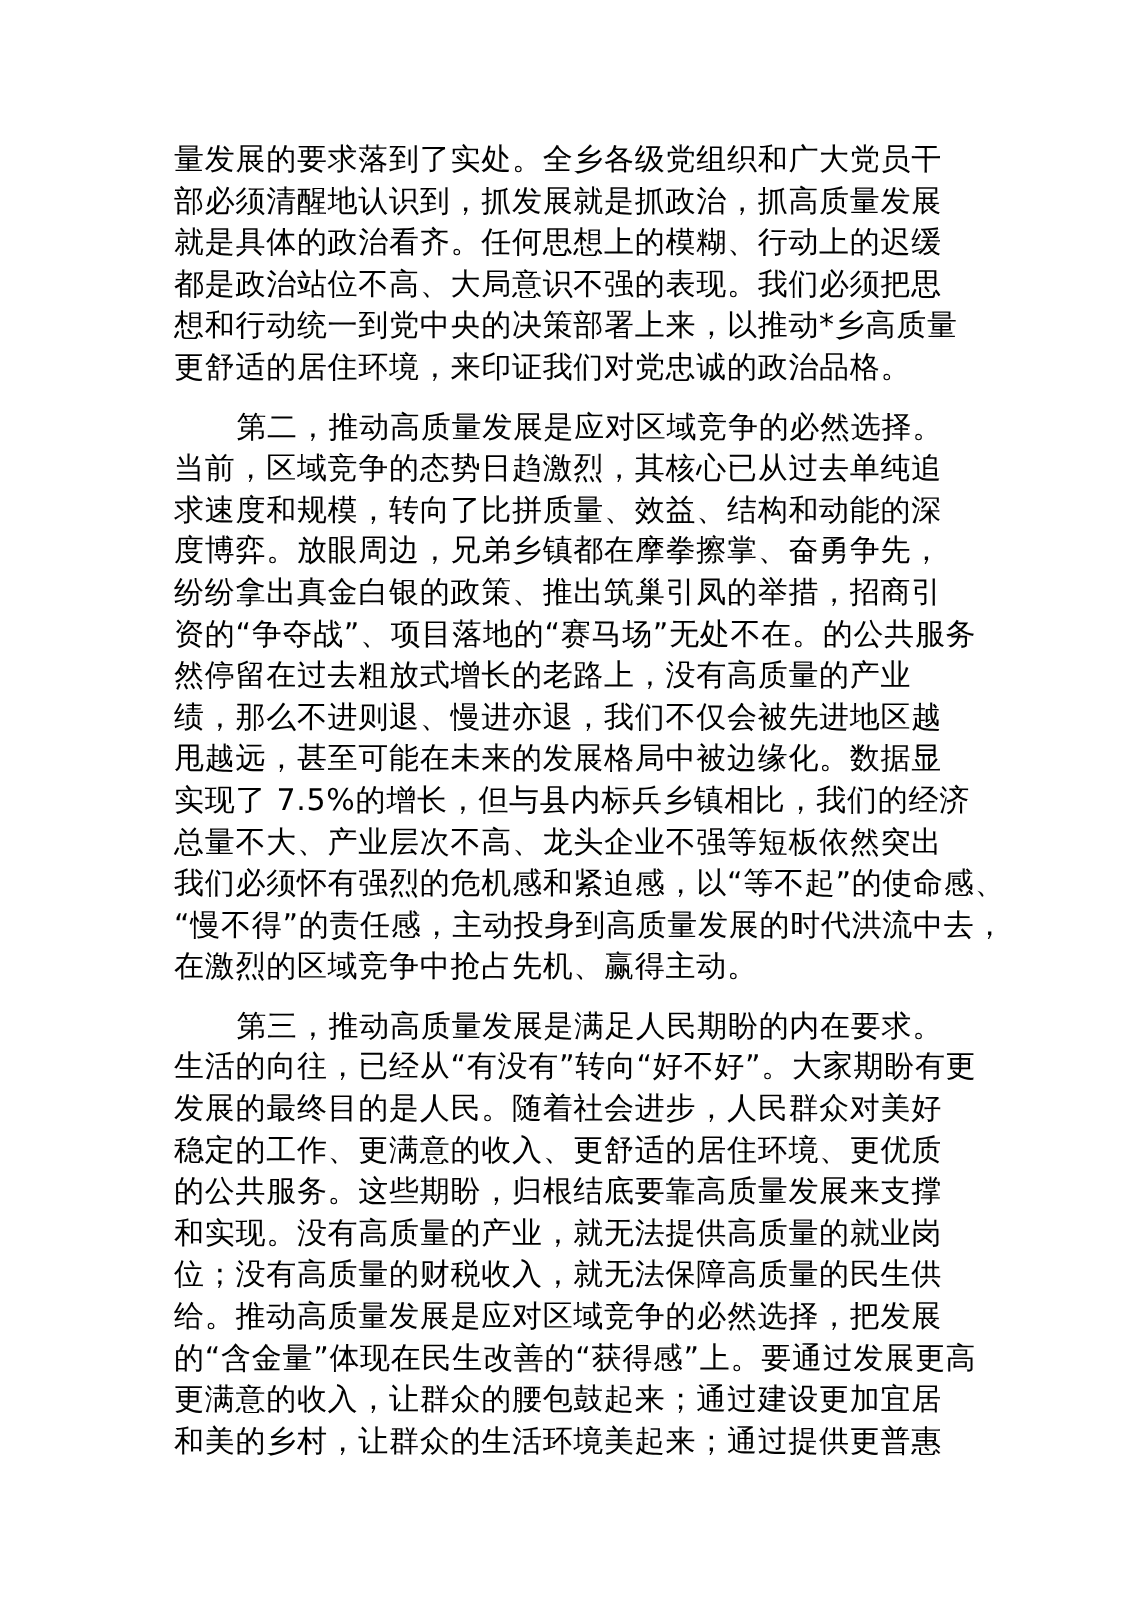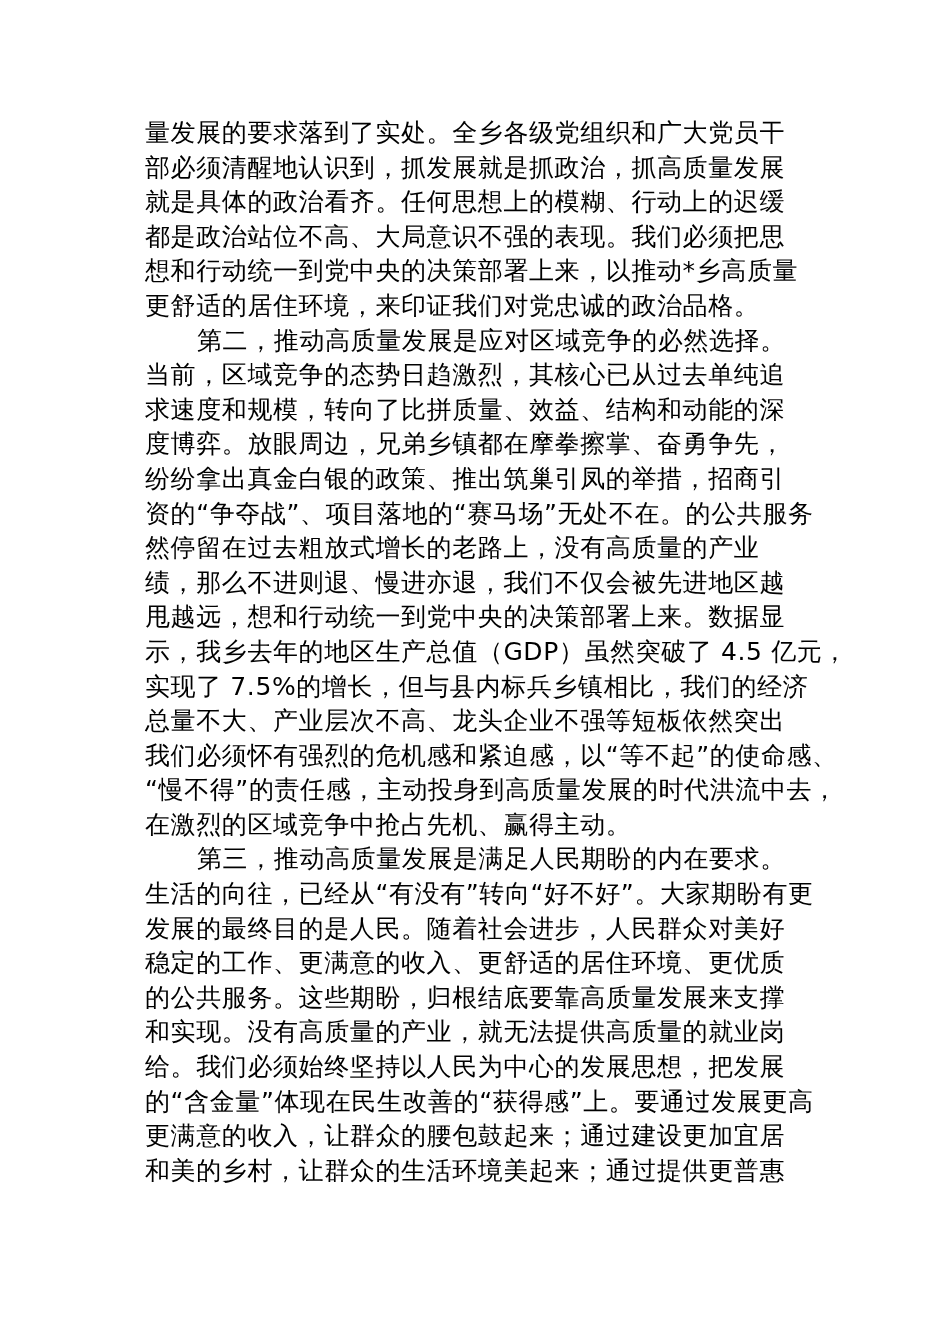--- a/index.html
+++ b/index.html
@@ -32,20 +32,21 @@
   .line {
     display: block;
     height: 34.6px;
     line-height: 34.6px;
     font-size: 25px;
     white-space: nowrap;
     letter-spacing: 0.6px;
   }
   .line.indent {
     padding-left: 52px;
+    margin-top: 15px;
   }
 </style>
 </head>
 <body>
 
 <div class="page">
   <div class="text-block" id="text-block">
     <span class="line">量发展的要求落到了实处。全乡各级党组织和广大党员干</span>
     <span class="line">部必须清醒地认识到，抓发展就是抓政治，抓高质量发展</span>
     <span class="line">就是具体的政治看齐。任何思想上的模糊、行动上的迟缓</span>
@@ -53,31 +54,31 @@
     <span class="line">想和行动统一到党中央的决策部署上来，以推动*乡高质量</span>
     <span class="line">更舒适的居住环境，来印证我们对党忠诚的政治品格。</span>
     <span class="line indent">第二，推动高质量发展是应对区域竞争的必然选择。</span>
     <span class="line">当前，区域竞争的态势日趋激烈，其核心已从过去单纯追</span>
     <span class="line">求速度和规模，转向了比拼质量、效益、结构和动能的深</span>
     <span class="line">度博弈。放眼周边，兄弟乡镇都在摩拳擦掌、奋勇争先，</span>
     <span class="line">纷纷拿出真金白银的政策、推出筑巢引凤的举措，招商引</span>
     <span class="line">资的“争夺战”、项目落地的“赛马场”无处不在。的公共服务</span>
     <span class="line">然停留在过去粗放式增长的老路上，没有高质量的产业</span>
     <span class="line">绩，那么不进则退、慢进亦退，我们不仅会被先进地区越</span>
-    <span class="line">甩越远，想和行动统一到党中央的决策部署上来。数据显</span>
-    <span class="line">示，我乡去年的地区生产总值（GDP）虽然突破了 4.5 亿元，</span>
+    <span class="line">甩越远，甚至可能在未来的发展格局中被边缘化。数据显</span>
     <span class="line">实现了 7.5%的增长，但与县内标兵乡镇相比，我们的经济</span>
     <span class="line">总量不大、产业层次不高、龙头企业不强等短板依然突出</span>
     <span class="line">我们必须怀有强烈的危机感和紧迫感，以“等不起”的使命感、</span>
     <span class="line">“慢不得”的责任感，主动投身到高质量发展的时代洪流中去，</span>
     <span class="line">在激烈的区域竞争中抢占先机、赢得主动。</span>
     <span class="line indent">第三，推动高质量发展是满足人民期盼的内在要求。</span>
     <span class="line">生活的向往，已经从“有没有”转向“好不好”。大家期盼有更</span>
     <span class="line">发展的最终目的是人民。随着社会进步，人民群众对美好</span>
     <span class="line">稳定的工作、更满意的收入、更舒适的居住环境、更优质</span>
     <span class="line">的公共服务。这些期盼，归根结底要靠高质量发展来支撑</span>
     <span class="line">和实现。没有高质量的产业，就无法提供高质量的就业岗</span>
-    <span class="line">给。我们必须始终坚持以人民为中心的发展思想，把发展</span>
+    <span class="line">位；没有高质量的财税收入，就无法保障高质量的民生供</span>
+    <span class="line">给。推动高质量发展是应对区域竞争的必然选择，把发展</span>
     <span class="line">的“含金量”体现在民生改善的“获得感”上。要通过发展更高</span>
     <span class="line">更满意的收入，让群众的腰包鼓起来；通过建设更加宜居</span>
     <span class="line">和美的乡村，让群众的生活环境美起来；通过提供更普惠</span>
   </div>
 </div>
 
 </body></html>

